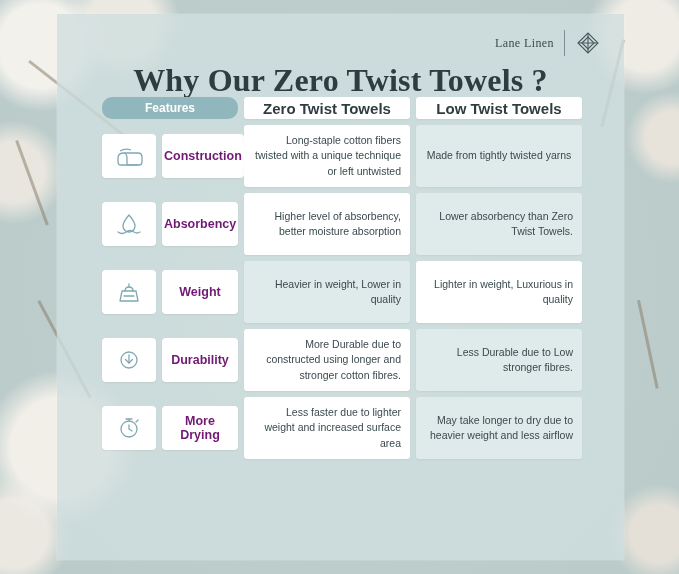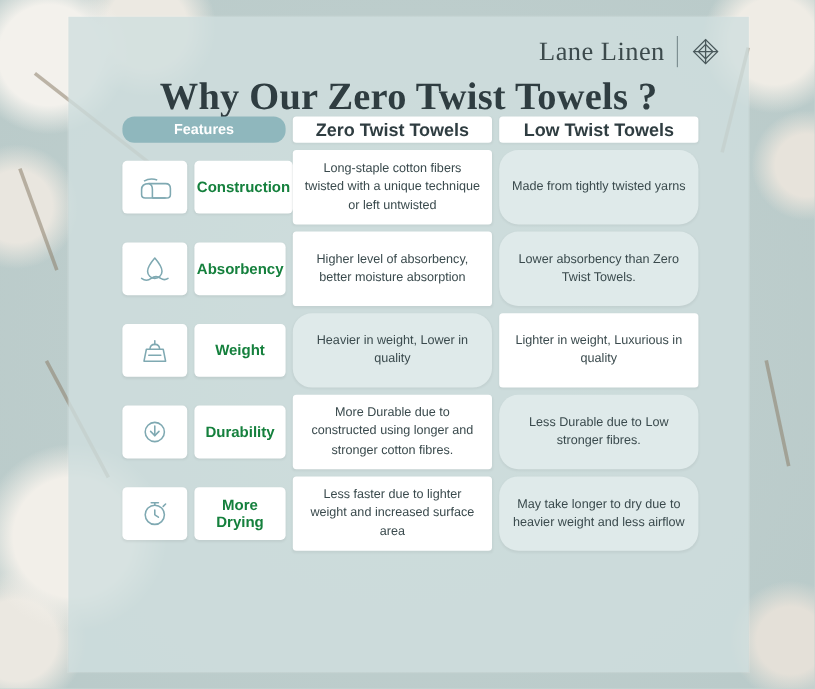--- a/index.html
+++ b/index.html
@@ -56,21 +56,21 @@
   .brand {
     position: absolute;
     right: 23px;
     top: 16px;
     display: flex;
     align-items: center;
     gap: 10px;
   }
   .brand-name {
     font-family: "Liberation Serif", serif;
-    font-size: 22px;
+    font-size: 12px;
     color: #3c4a4c;
     letter-spacing: .4px;
     white-space: nowrap;
   }
   .brand-div {
     width: 1px;
     height: 26px;
     background: #7e8f92;
   }
   .brand-mark { width: 26px; height: 26px; display: block; }
@@ -159,45 +159,44 @@
     background: #ffffff;
     border-radius: 4px;
     display: flex;
     align-items: center;
     justify-content: center;
     box-shadow: 0 1px 2px rgba(0,0,0,.06);
   }
   .feat-label {
     font-size: 12.5px;
     font-weight: bold;
-    color: #15803d;
+    color: #701a75;
     text-align: center;
     line-height: 1.15;
     padding: 0 2px;
   }
 
   .desc {
     flex: 1;
     margin-left: 6px;
     background: #ffffff;
     border-radius: 3px;
     display: flex;
     align-items: center;
     justify-content: center;
-    text-align: center;
+    text-align: right;
     font-size: 10.5px;
     line-height: 1.45;
     color: #3a4a4d;
     padding: 4px 9px;
     box-shadow: 0 1px 2px rgba(0,0,0,.05);
   }
   .desc.muted {
     background: #dfeaea;
     color: #3a4a4d;
-    border-radius: 16px;
   }
 </style>
 </head>
 <body>
 
 <div class="page">
 
   <div class="twig t1"></div>
   <div class="twig t2"></div>
   <div class="twig t3"></div>

